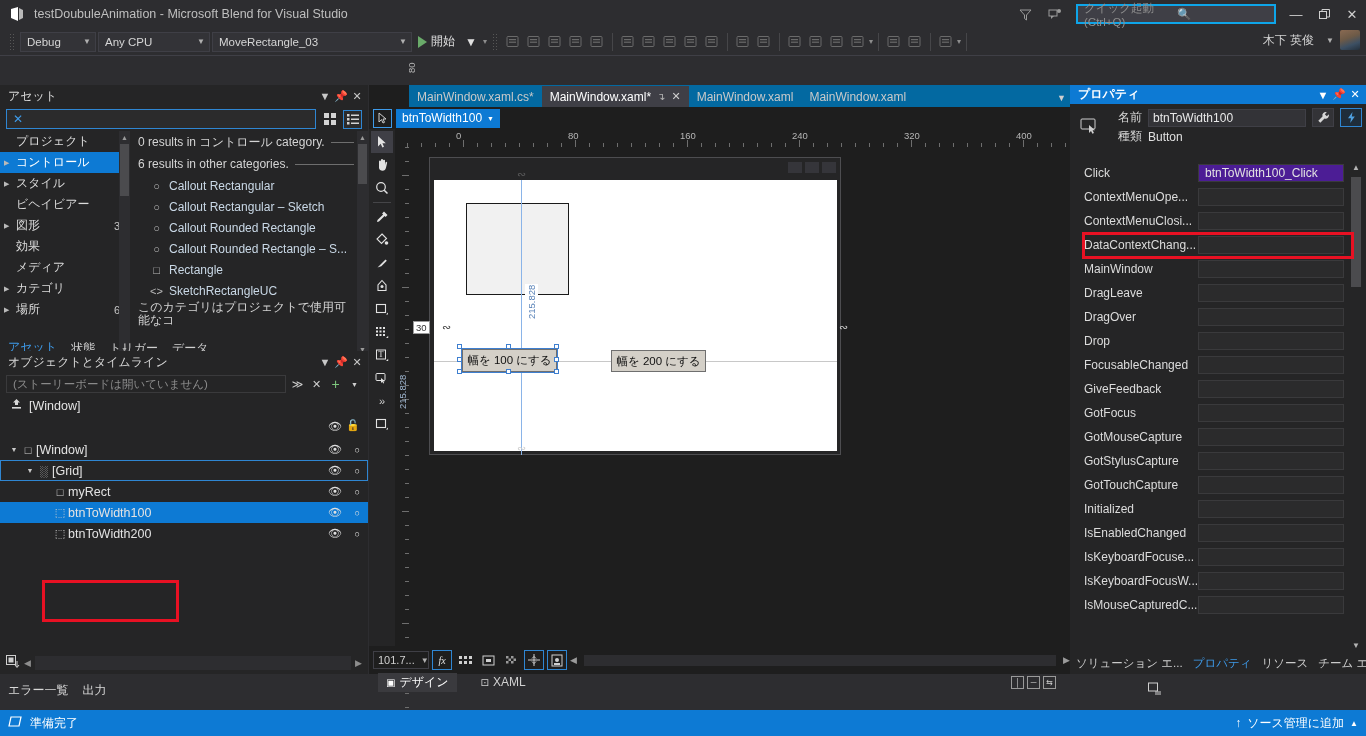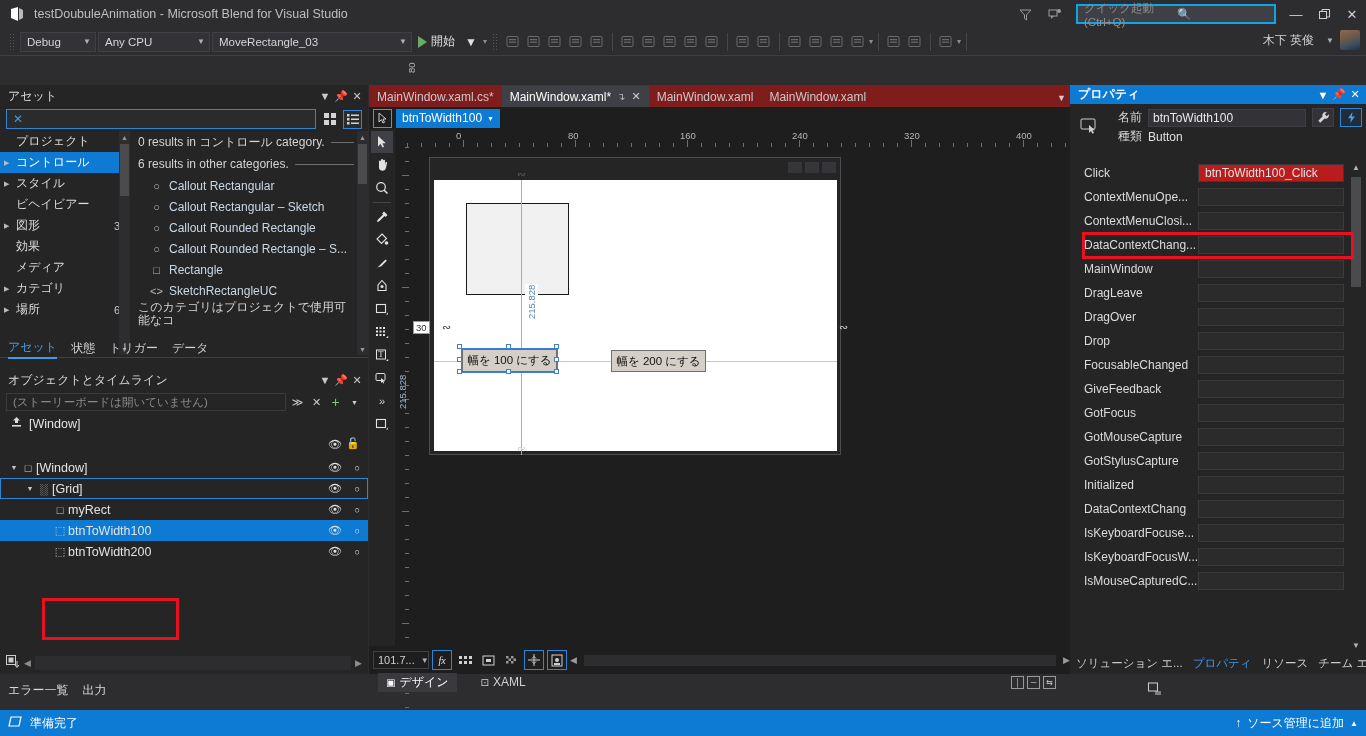--- a/index.html
+++ b/index.html
@@ -89,21 +89,21 @@
   .res-item{ height:21px; display:flex; align-items:center; gap:6px; color:#c9d8e6; font-size:12px; padding-left:12px;}
   .res-item .ic{ width:13px; text-align:center; color:#bdbdbd; font-size:11px; }
   .res-foot{ color:#d4d4d4; font-size:12px; line-height:13px; padding-right:14px; }
 
   .mini-tabs{ position:absolute; left:0; top:336px; width:368px; height:18px;
               display:flex; align-items:center; gap:14px; padding-left:8px; border-bottom:1px solid #3f3f46;}
   .mini-tab{ font-size:12px; color:#d0d0d0; }
   .mini-tab.on{ color:#3e9bea; border-bottom:2px solid #3e9bea; padding-bottom:1px; }
 
   
-  .obj-panel{ position:absolute; left:0; top:284px; width:368px; bottom:0; background:#252526; }
+  .obj-panel{ position:absolute; left:0; top:266px; width:368px; bottom:0; background:#252526; }
   .sb-row{ height:22px; display:flex; align-items:center; padding:0 6px; gap:4px; }
   .sb-box{ flex:1; height:18px; background:#252526; border:1px solid #3a3a3c; display:flex; align-items:center;
            padding-left:6px; color:#8d8d8d; font-size:11.5px; }
   .sb-ic{ width:15px; text-align:center; color:#cfcfcf; font-size:11px;}
   .sb-ic.plus{ color:#7ec87e; font-size:14px; }
 
   .tree{ position:absolute; left:0; top:46px; right:0; bottom:22px; }
   .trow{ height:21px; display:flex; align-items:center; position:relative; }
   .trow .tri{ width:12px; color:#c9c9c9; font-size:7px; text-align:center;}
   .trow .ic{ width:16px; text-align:center; color:#cfcfcf; font-size:11px;}
@@ -114,21 +114,21 @@
   .lock-col{ position:absolute; right:8px; color:#e0e0e0; font-size:11px; }
   .redbox{ position:absolute; border:3px solid #e81123; pointer-events:none; }
 
   .bottom-strip{ position:absolute; left:0; bottom:0; width:368px; height:22px; display:flex; align-items:center;
                  padding:0 6px; gap:4px; background:#252526; }
   .bs-scroll{ flex:1; height:14px; background:#2d2d30; position:relative; }
   .bs-arrow{ color:#8d8d8d; font-size:9px; }
 
   
   .center{ position:absolute; left:369px; top:0; right:296px; bottom:0; background:#1e1e1e; }
-  .doctabs{ height:22px; display:flex; align-items:flex-end; background:#7f1d1d; position:relative; }
+  .doctabs{ height:22px; display:flex; align-items:flex-end; background:#0369a1; position:relative;margin-left:40px; }
   .dtab{ height:21px; display:flex; align-items:center; padding:0 8px; color:#c9c9c9; font-size:12px; gap:6px;}
   .dtab.active{ background:#3f3f46; color:#ffffff; }
   .dtab .pin{ font-size:10px; color:#b6b6b6;}
   .dtab .cl{ font-size:11px; color:#cfcfcf;}
   .doctabs .dd{ position:absolute; right:4px; bottom:4px; color:#cfcfcf; font-size:9px; }
 
   .breadcrumb-row{ height:22px; display:flex; align-items:center; padding-left:4px; gap:4px; background:#1e1e1e;}
   .bc-cursor{ width:19px; height:19px; border:1px solid #3e9bea; display:flex;align-items:center;justify-content:center;}
   .bc-chip{ height:19px; background:#0d7ad4; color:#fff; font-size:12px; display:flex; align-items:center;
             padding:0 6px; gap:5px; }
@@ -196,21 +196,21 @@
   .pi-val{ color:#e0e0e0; font-size:12px; }
   .pi-btn{ width:22px; height:19px; display:flex; align-items:center; justify-content:center; border:1px solid #3f3f46;
            background:#333337; color:#d6d6d6; }
   .pi-btn.on{ border-color:#2f86d2; background:#1f2d3a; color:#4ea0e0;}
 
   .evt-list{ position:absolute; left:0; top:76px; right:0; bottom:22px; overflow:hidden; }
   .evt-row{ height:24px; display:flex; align-items:center; padding-left:14px; }
   .evt-name{ width:114px; color:#dcdcdc; font-size:12px; white-space:nowrap; overflow:hidden;}
   .evt-val{ flex:1; height:18px; margin-right:22px; background:#2b2b2c; border:1px solid #3a3a3c;
             color:#e2e2e2; font-size:12px; display:flex; align-items:center; padding-left:6px;}
-  .evt-val.filled{ background:#b91c1c;text-align:center; }
+  .evt-val.filled{ background:#4c1d95;text-align:center; }
   .evt-scroll{ position:absolute; right:4px; top:0; bottom:0; width:12px; background:#252526;}
   .evt-thumb{ position:absolute; left:1px; top:16px; width:10px; height:110px; background:#4b4b4e; }
 
   .rd-tabs{ position:absolute; left:0; bottom:0; right:0; height:22px; display:flex; align-items:center;
             gap:10px; padding-left:6px; background:#252526;}
   .rd-tab{ font-size:11.5px; color:#d0d0d0; white-space:nowrap;}
   .rd-tab.on{ color:#3e9bea; }
 
   
   .errbar{ position:absolute; left:0; bottom:36px; width:368px; height:20px; display:flex; align-items:center;
@@ -1081,25 +1081,29 @@
           </div>
           <div class="evt-row">
             <span class="evt-name">GotMouseCapture</span>
             <span class="evt-val"></span>
           </div>
           <div class="evt-row">
             <span class="evt-name">GotStylusCapture</span>
             <span class="evt-val"></span>
           </div>
           <div class="evt-row">
+            <span class="evt-name">GotTouchCapture</span>
+            <span class="evt-val"></span>
+          </div>
+          <div class="evt-row">
             <span class="evt-name">Initialized</span>
             <span class="evt-val"></span>
           </div>
           <div class="evt-row">
-            <span class="evt-name">DataContextChang</span>
+            <span class="evt-name">IsEnabledChanged</span>
             <span class="evt-val"></span>
           </div>
           <div class="evt-row">
             <span class="evt-name">IsKeyboardFocuse...</span>
             <span class="evt-val"></span>
           </div>
           <div class="evt-row">
             <span class="evt-name">IsKeyboardFocusW...</span>
             <span class="evt-val"></span>
           </div>

